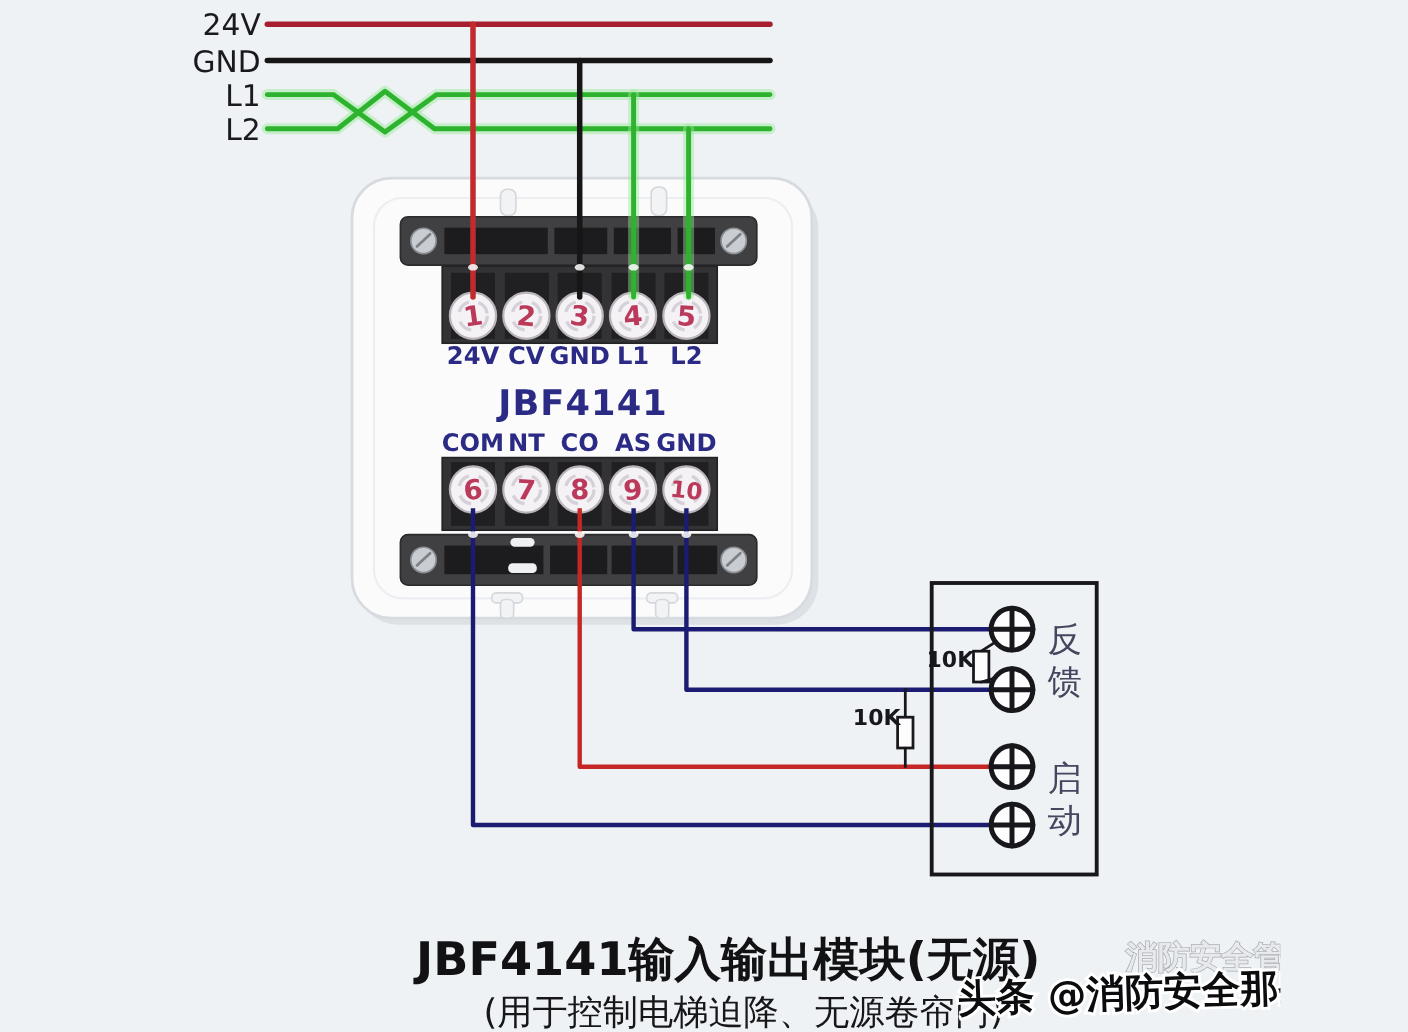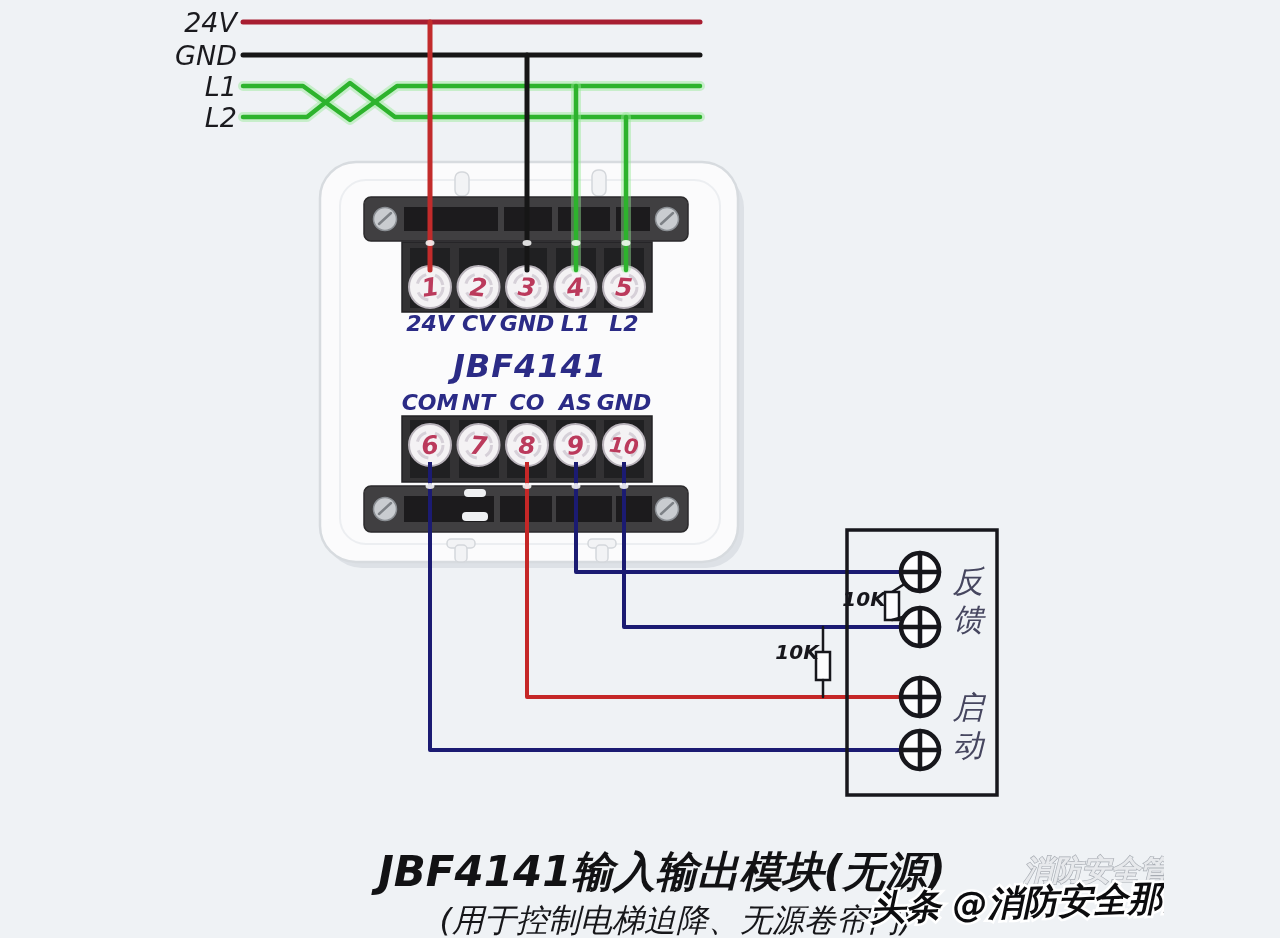--- a/index.html
+++ b/index.html
@@ -1,16 +1,16 @@
 <!DOCTYPE html>
 <html><head>
 <meta charset="utf-8">
 <style>
   html,body{margin:0;padding:0;background:#eff2f5;}
-  .stage{width:1164px;height:938px;overflow:hidden;position:relative;font-style:italic;}
+  .stage{width:1164px;height:938px;overflow:hidden;position:relative;}
   svg{display:block;}
   text{font-family:"DejaVu Sans","Liberation Sans",sans-serif;}
   .buslbl{font-size:27px;fill:#1a1a1e;font-weight:500;}
   .termnum{font-size:25px;font-weight:700;fill:#bb3a5c;}
   .termnum10{font-size:21px;font-weight:700;fill:#bb3a5c;}
   .portlbl{font-size:22px;font-weight:600;fill:#2b2b86;}
   .modname{font-size:32px;font-weight:600;fill:#2b2b86;letter-spacing:1px;}
   .cnlbl{font-size:31px;fill:#46465f;font-weight:500;}
   .rlbl{font-size:20px;fill:#17171c;font-weight:600;}
   .cap-title{font-size:42px;fill:#121214;font-weight:600;}

